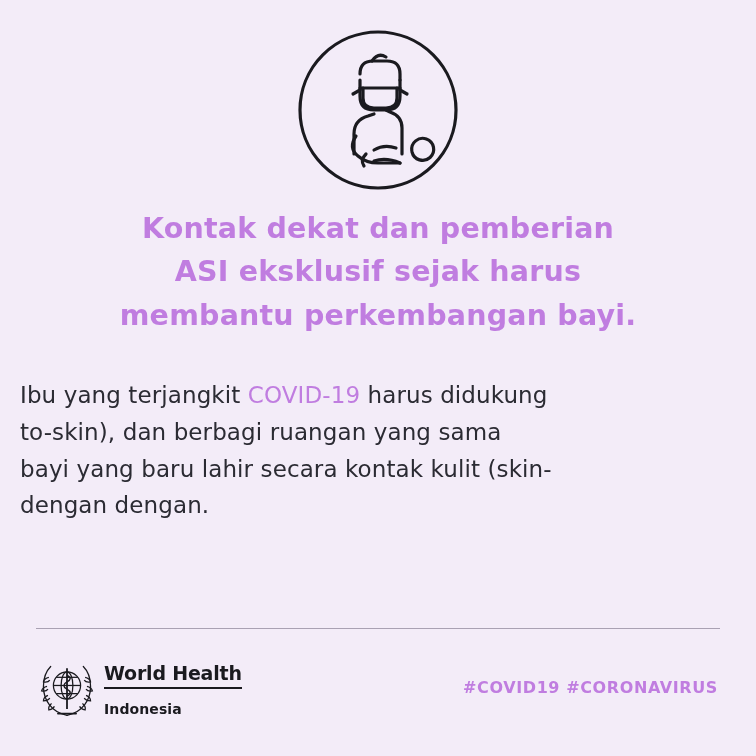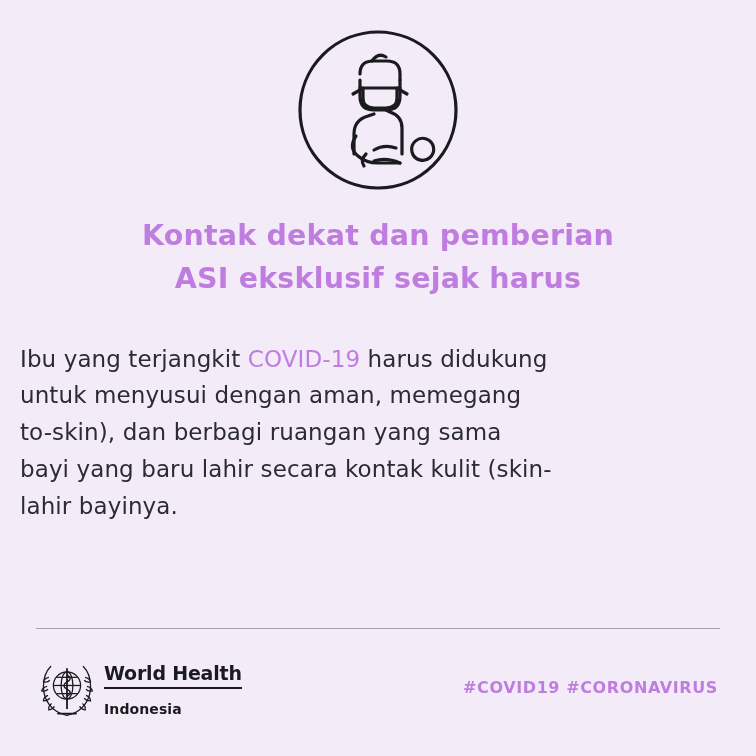--- a/index.html
+++ b/index.html
@@ -26,21 +26,21 @@
 
   
   .illustration {
     margin-top: 26px;
     width: 168px;
     height: 168px;
   }
 
   
   .headline {
-    margin-top: 20px;
+    margin-top: 13px;
     width: 700px;
     text-align: center;
     color: #c07de0;
     font-size: 28.5px;
     line-height: 1.52;
     font-weight: 600;
     letter-spacing: 0.2px;
   }
   .headline .line {
     display: block;
@@ -159,28 +159,28 @@
       <path d="M106 137 q-14 -6 -26 -2"></path>
       <path d="M80 124 q10 -6 22 -2"></path>
 
       <path d="M72 128 q-6 6 -2 12"></path>
     </svg>
   </div>
 
   <div class="headline">
     <span class="line">Kontak dekat dan pemberian</span>
     <span class="line">ASI eksklusif sejak harus</span>
+    <span class="line">membantu perkembangan bayi.</span>
   </div>
 
   <div class="body-copy">
     <span class="line"><span>Ibu yang terjangkit </span><span class="hl">COVID-19</span><span> harus didukung</span></span>
-    <span class="line">untuk menyusui dengan aman, memegang</span>
     <span class="line">to-skin), dan berbagi ruangan yang sama</span>
     <span class="line">bayi yang baru lahir secara kontak kulit (skin-</span>
-    <span class="line">lahir bayinya.</span>
+    <span class="line">dengan dengan.</span>
   </div>
 
   <div class="divider"></div>
 
   <div class="footer">
 
     <div class="who-block">
       <div class="who-emblem">
         <svg viewBox="0 0 64 64" width="58" height="58" fill="none" stroke="#1a1a1f" stroke-width="1.4">
 

